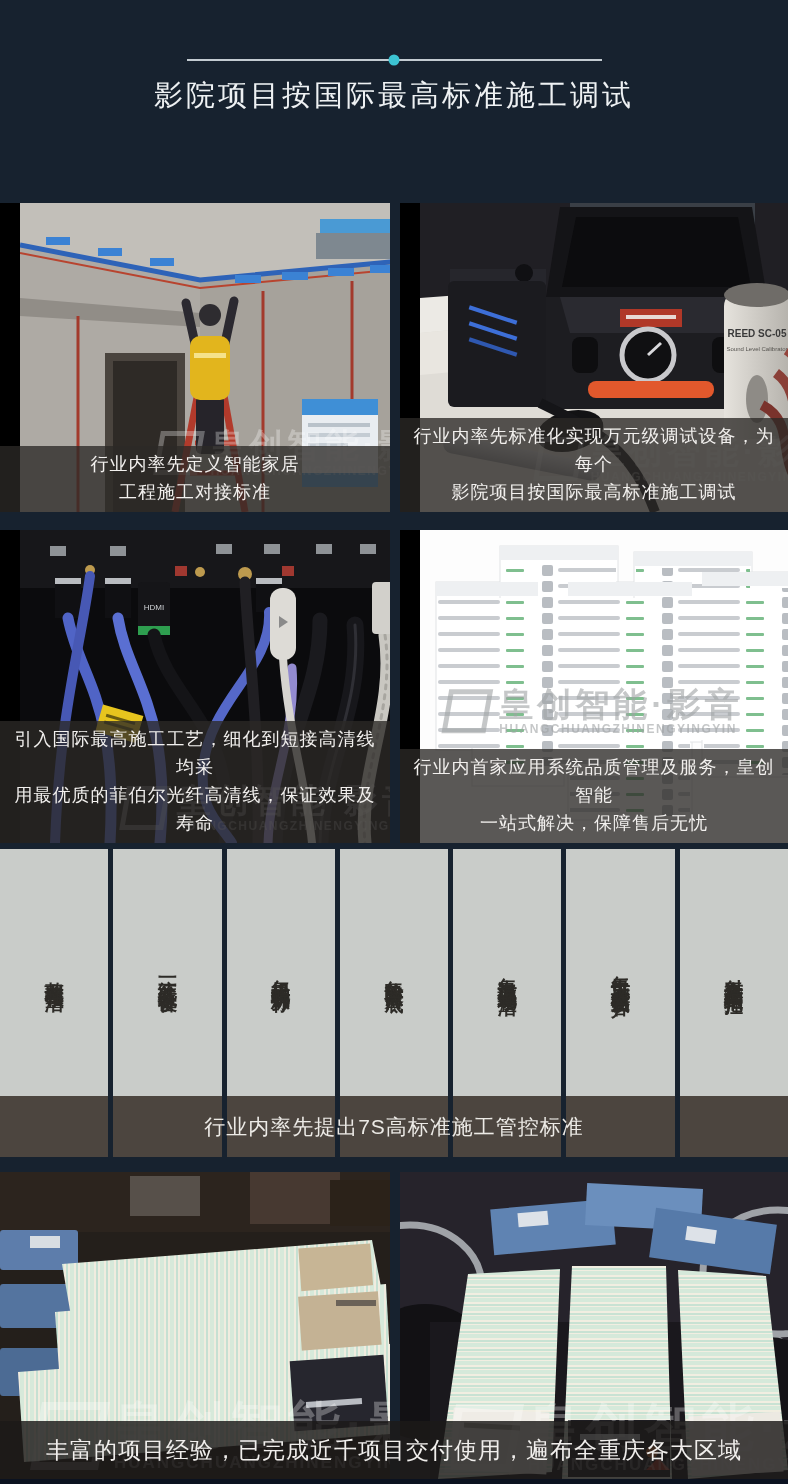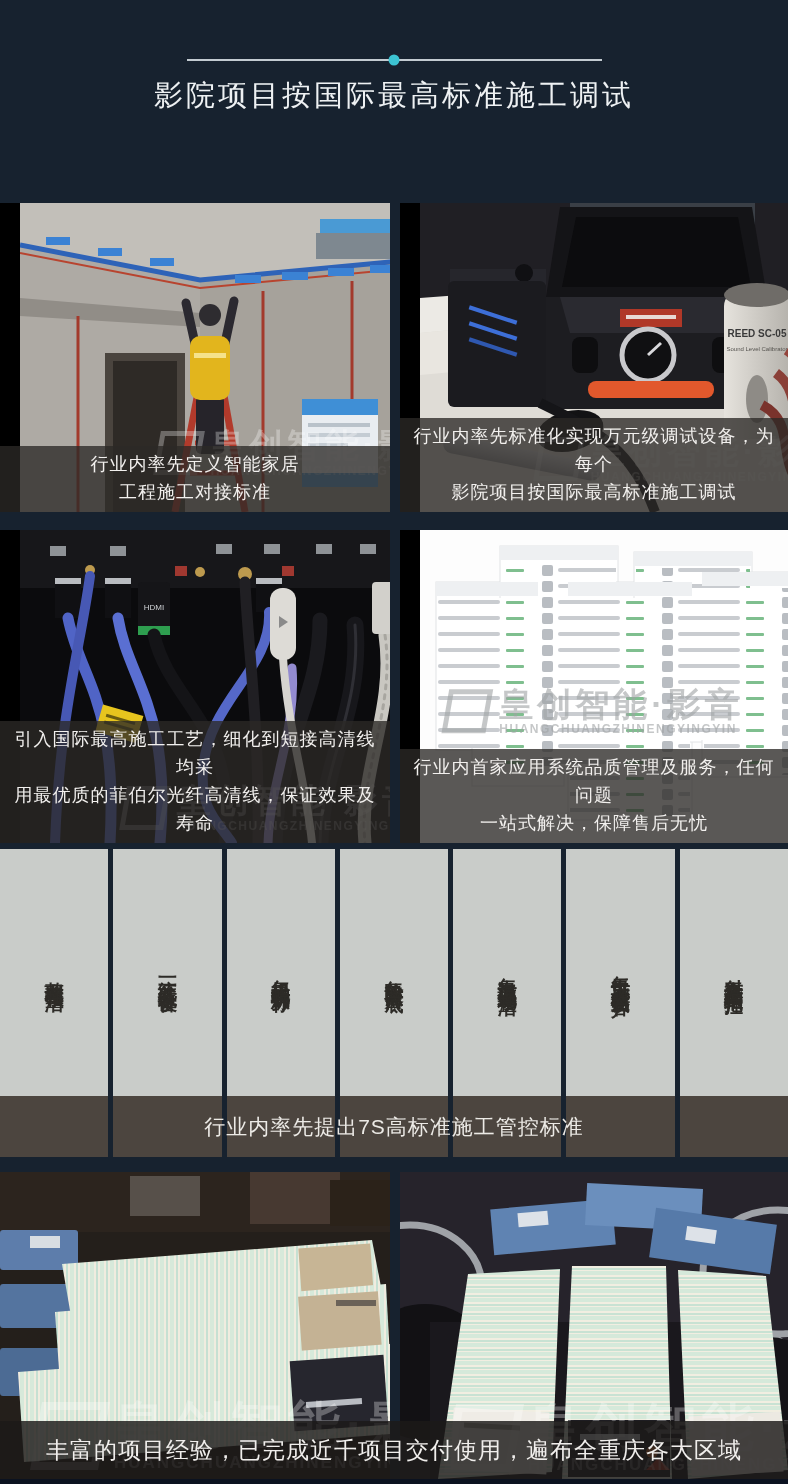--- a/index.html
+++ b/index.html
@@ -311,21 +311,21 @@
           <rect x="282" y="42" width="100" height="14"></rect>
         </g>
       </svg>
       <div class="wm wm-gray">
         <span class="wm-glyph"></span>
         <span>
             <span class="wm-cn">皇创智能·影音</span>
             <span class="wm-en">HUANGCHUANGZHINENGYINGYIN</span>
           </span>
       </div>
-      <figcaption class="cap">行业内首家应用系统品质管理及服务，任何问题
+      <figcaption class="cap">行业内首家应用系统品质管理及服务，皇创智能
 一站式解决，保障售后无忧</figcaption>
     </figure>
   </section>
 
   <section class="standards">
     <div class="cols">
       <div class="col">
           <div class="tile">
             <span>整理整顿整洁</span>
           </div>

